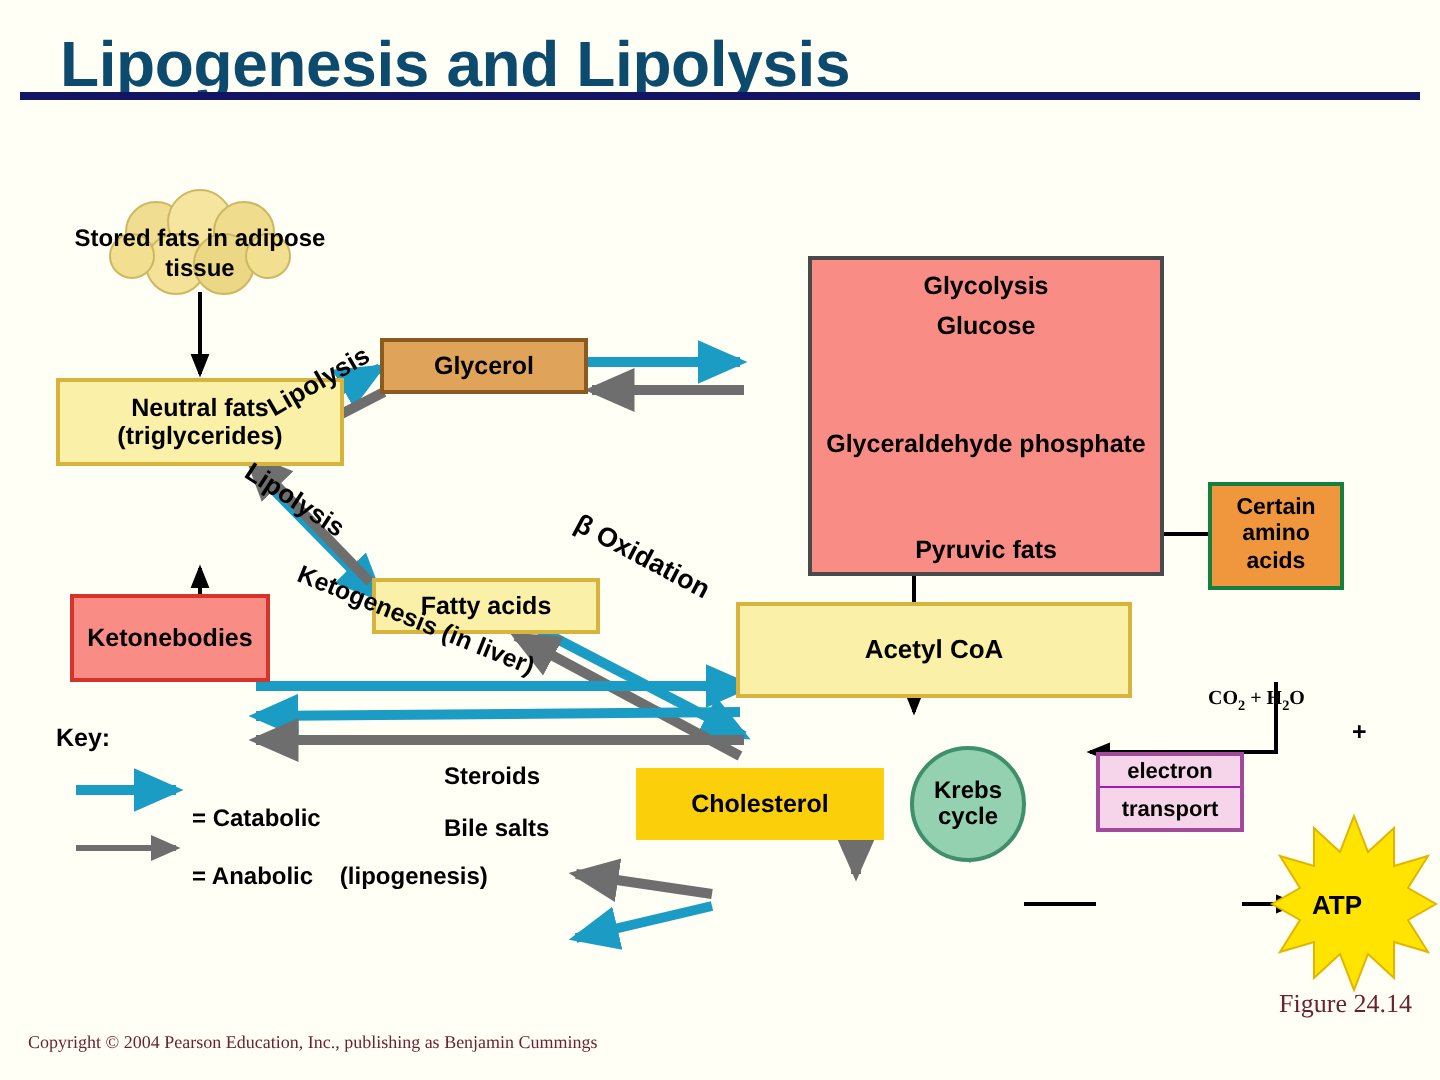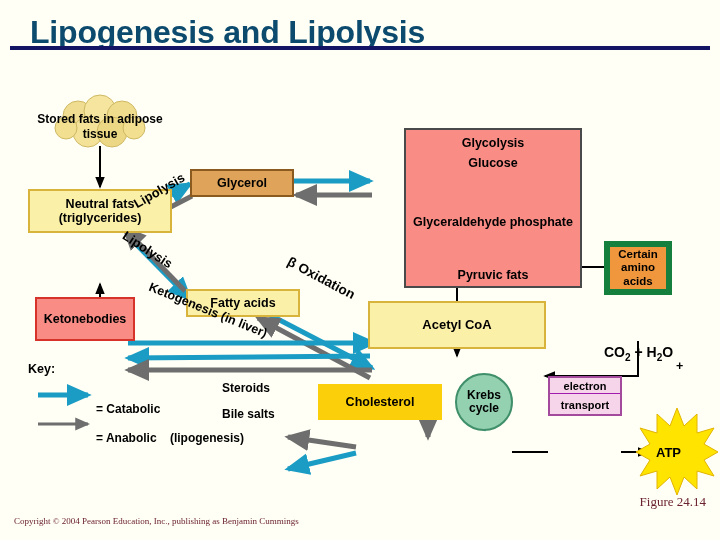--- a/index.html
+++ b/index.html
@@ -37,21 +37,21 @@
   .box span { display:block; }
 
   .b-neutral   { background:#fbf0a8; border:2px solid #d9b43c; }
   .b-ketone    { background:#f98d86; border:2px solid #d6342a; }
   .b-glycerol  { background:#e0a martian; }
   .b-glycerol  { background:#e3a košice; }
   .b-glycerol  { background:#dfa45a; border:2px solid #8a5a1e; }
   .b-fatty     { background:#fbf0a8; border:2px solid #d9b43c; }
   .b-glyco     { background:#f98d86; border:2px solid #4a4a4a;margin-left:36px; }
   .b-acetyl    { background:#fbf0a8; border:2px solid #d9b43c; }
-  .b-amino     { background:#f0963c; border:6px solid #15803d; }
+  .b-amino     { background:#f0963c; border:2px solid #15803d; }
   .b-chol      { background:#fbcf09; border:none; }
   .b-etrans    { background:#f6d4ea; border:2px solid #a34a9c; }
 
   
   .txt { position:absolute; font-weight:bold; color:#000; }
 
   
   .rot { position:absolute; font-weight:bold; color:#000; white-space:nowrap;
          transform-origin:0 0; }
 
@@ -200,21 +200,21 @@
   </div>
 
   <div class="box b-glyco" style="left:368px; top:72px; width:178px; height:160px; flex-direction:column;
               justify-content:flex-start; padding-top:6px;">
     <span style="font-size:12.5px;">Glycolysis</span>
     <span style="font-size:12.5px; margin-top:6px;">Glucose</span>
     <span style="font-size:12.5px; margin-top:44px;">Glyceraldehyde phosphate</span>
     <span style="font-size:12.5px; margin-top:39px;">Pyruvic fats</span>
   </div>
 
-  <div class="box b-acetyl" style="left:368px; top:245px; width:178px; height:48px; font-size:13px;">
+  <div class="box b-acetyl" style="left:368px; top:245px; width:198px; height:48px; font-size:13px;">
     <span>Acetyl CoA</span>
   </div>
 
   <div class="box b-amino" style="left:604px; top:185px; width:68px; height:54px; font-size:11.5px;
               flex-direction:column;">
     <span>Certain</span>
     <span>amino</span>
     <span>acids</span>
   </div>
 
@@ -230,21 +230,21 @@
   <div class="box b-etrans" style="left:548px; top:320px; width:74px; height:40px; font-size:11px;
               flex-direction:column; justify-content:space-around;">
     <span style="border-bottom:1px solid #a21caf; width:100%;">electron</span>
     <span>transport</span>
   </div>
 
   <div class="txt" style="left:656px; top:389px; font-size:13px; color:#000;">
     <span>ATP</span>
   </div>
 
-  <div class="txt" style="left:604px; top:288px; font-size:14px;">
+  <div class="txt" style="left:604px; top:288px; font-size:10px;font-family:Liberation Serif, serif;">
     CO<sub>2</sub> + H<sub>2</sub>O
   </div>
   <div class="txt" style="left:676px; top:303px; font-size:12.5px;">+</div>
 
   <div class="rot" style="left:131px; top:142px; font-size:13px; transform:rotate(-30deg);">Lipolysis</div>
 
   <div class="rot" style="left:128px; top:172px; font-size:13px; transform:rotate(33deg);">Lipolysis</div>
 
   <div class="rot" style="left:152px; top:224px; font-size:12.5px; transform:rotate(22deg); line-height:1.2;">
     <span>Ketogenesis</span>

